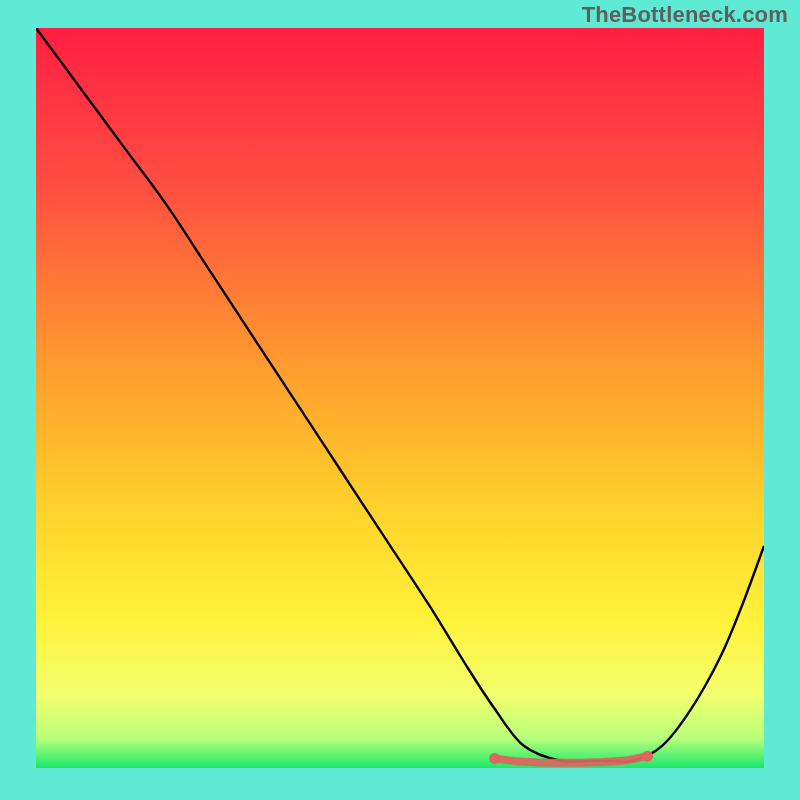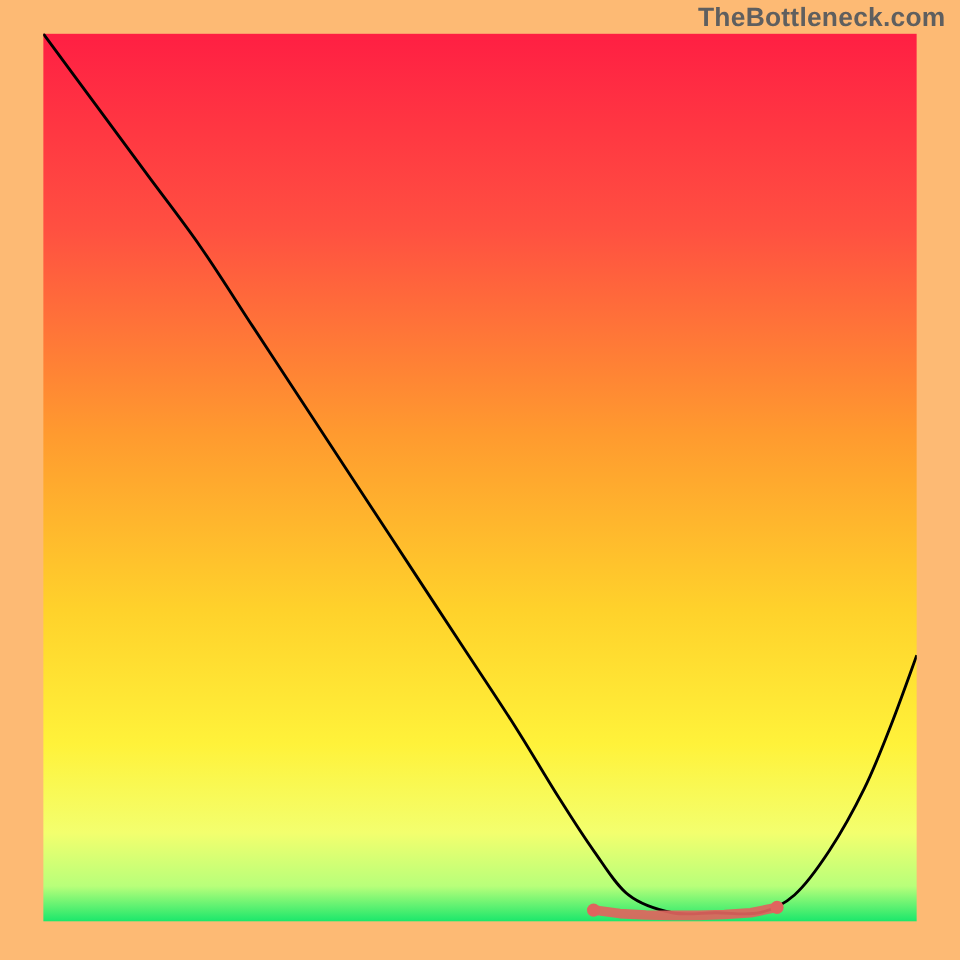--- a/index.html
+++ b/index.html
@@ -8,21 +8,21 @@
     width: 800px;
     height: 800px;
     background: #000;
     font-family: Arial, Helvetica, sans-serif;
     overflow: hidden;
   }
   .frame {
     position: relative;
     width: 800px;
     height: 800px;
-    background: #fdba74;
+    background: #5eead4;
   }
   .watermark {
     position: absolute;
     top: 2px;
     right: 12px;
     color: #5f5f5f;
     font-size: 22px;
     font-weight: 600;
     letter-spacing: 0.2px;
     z-index: 10;

